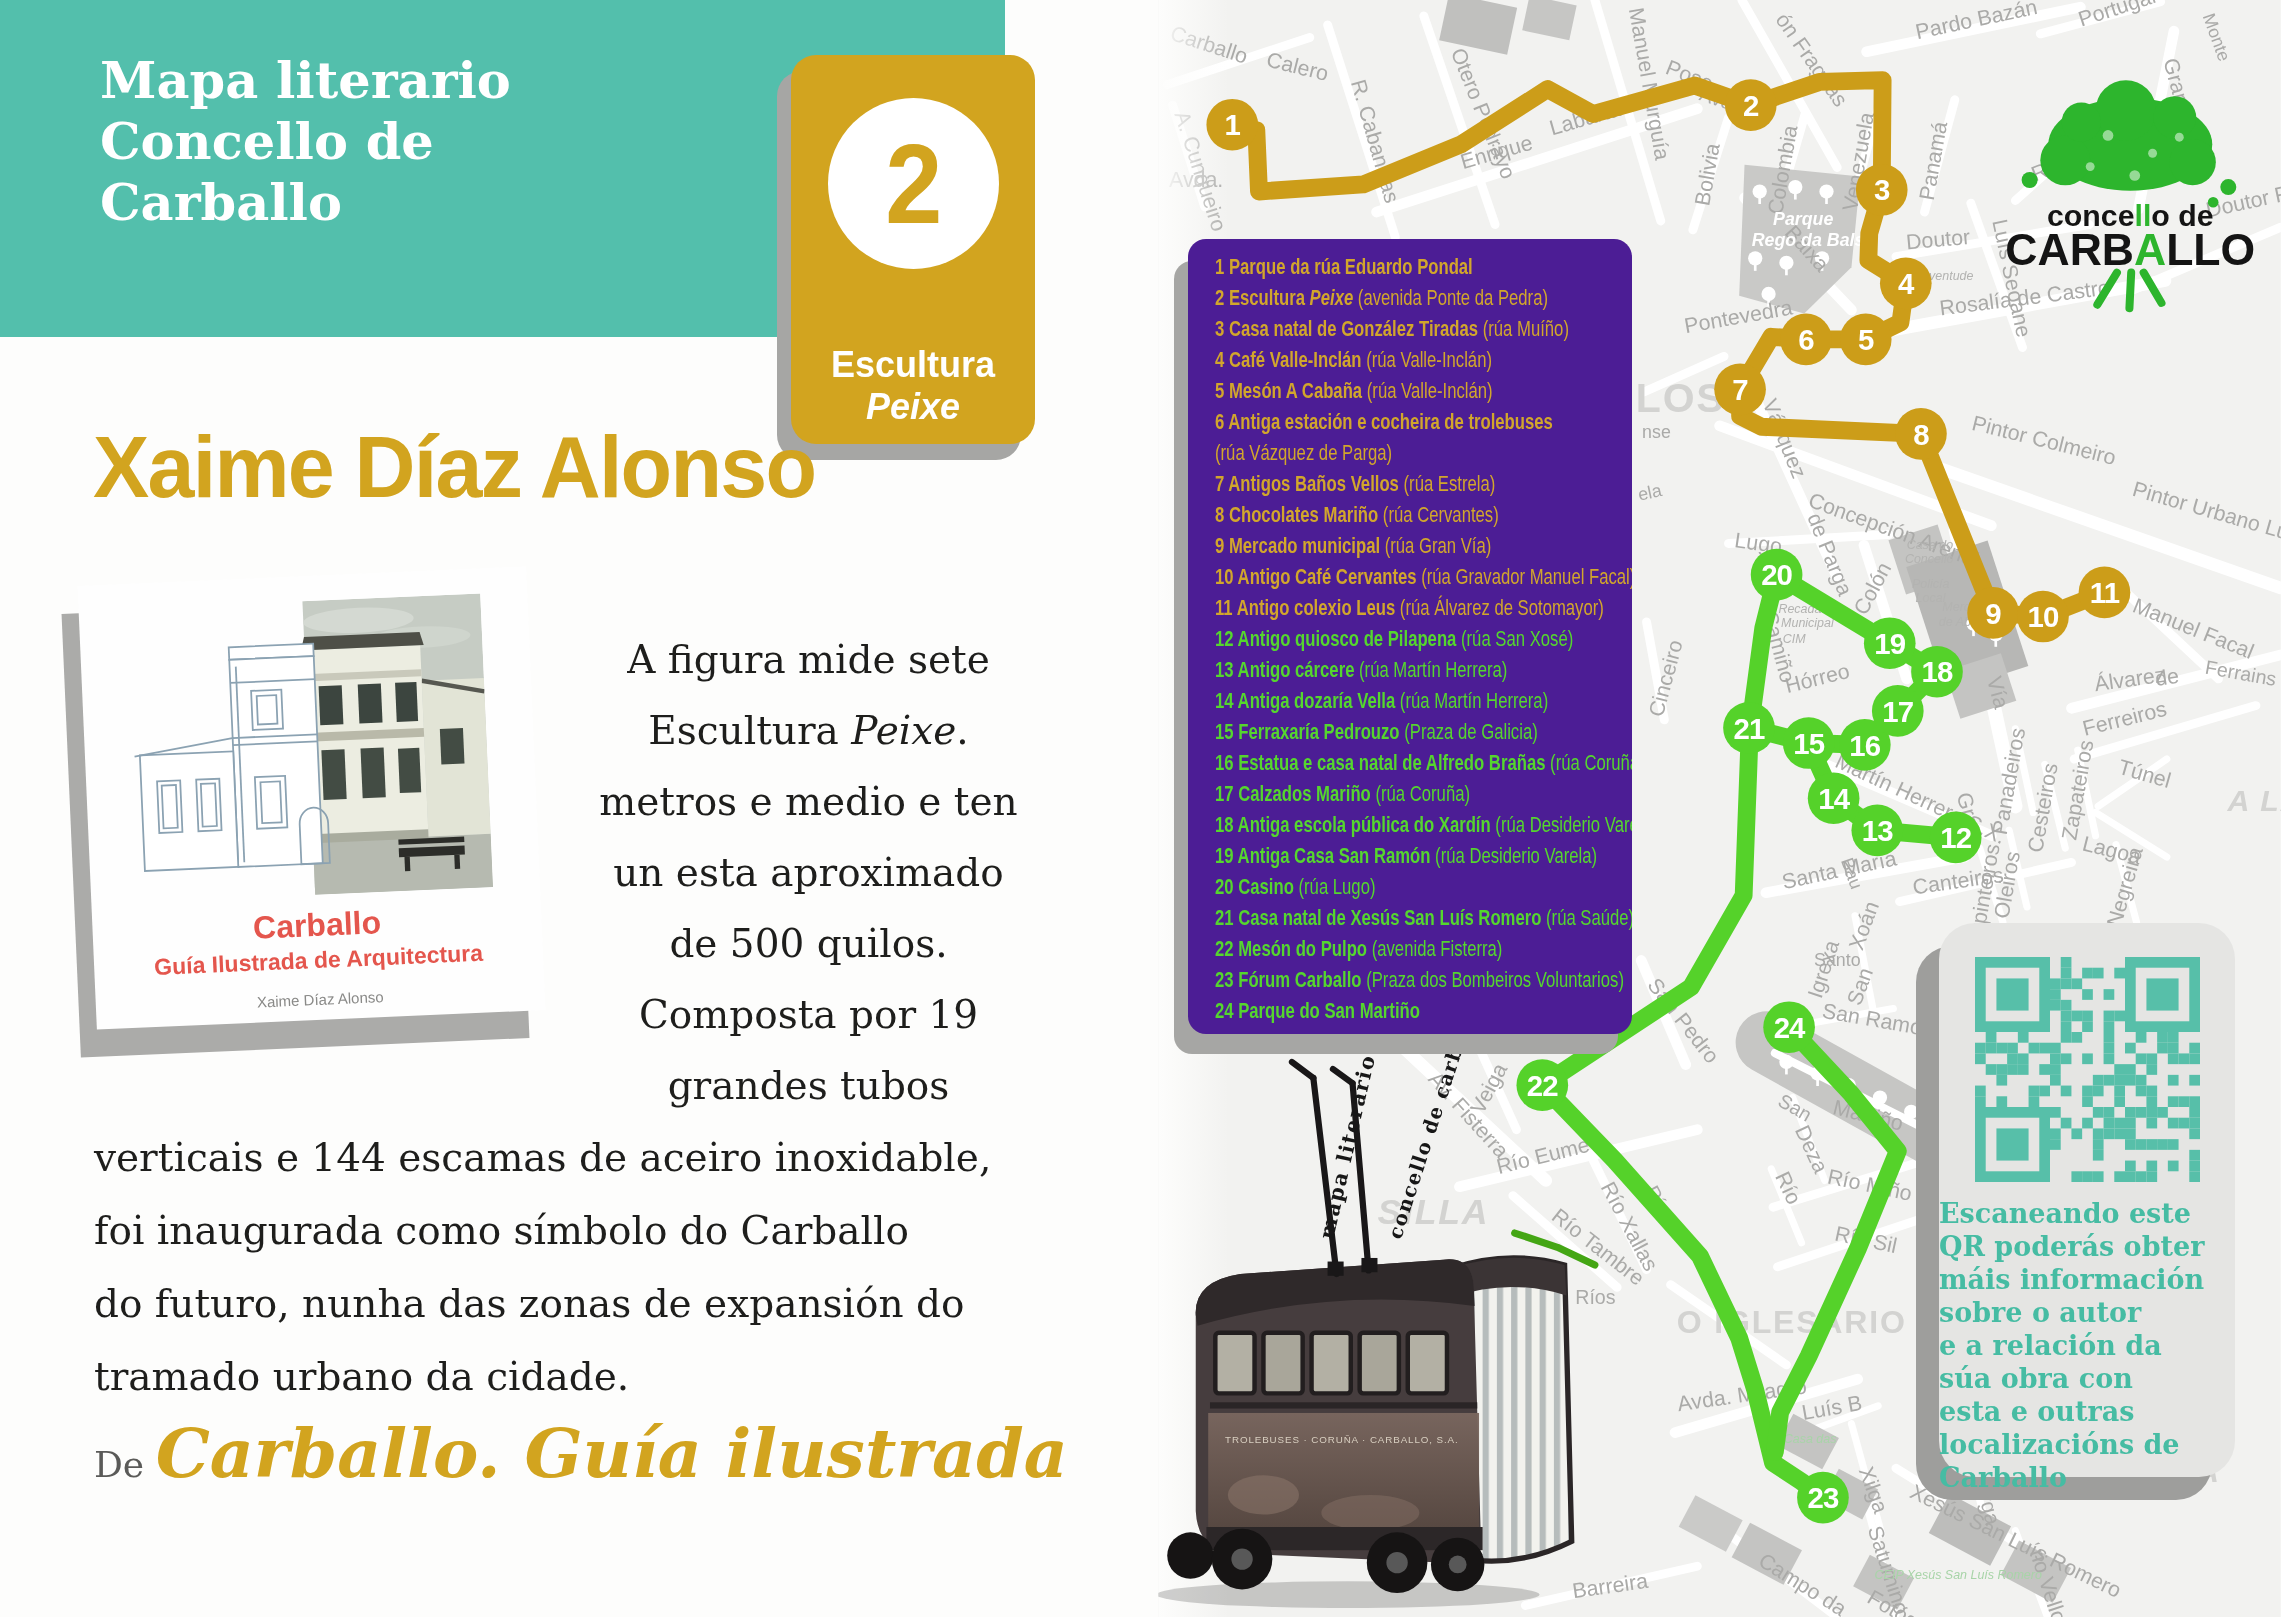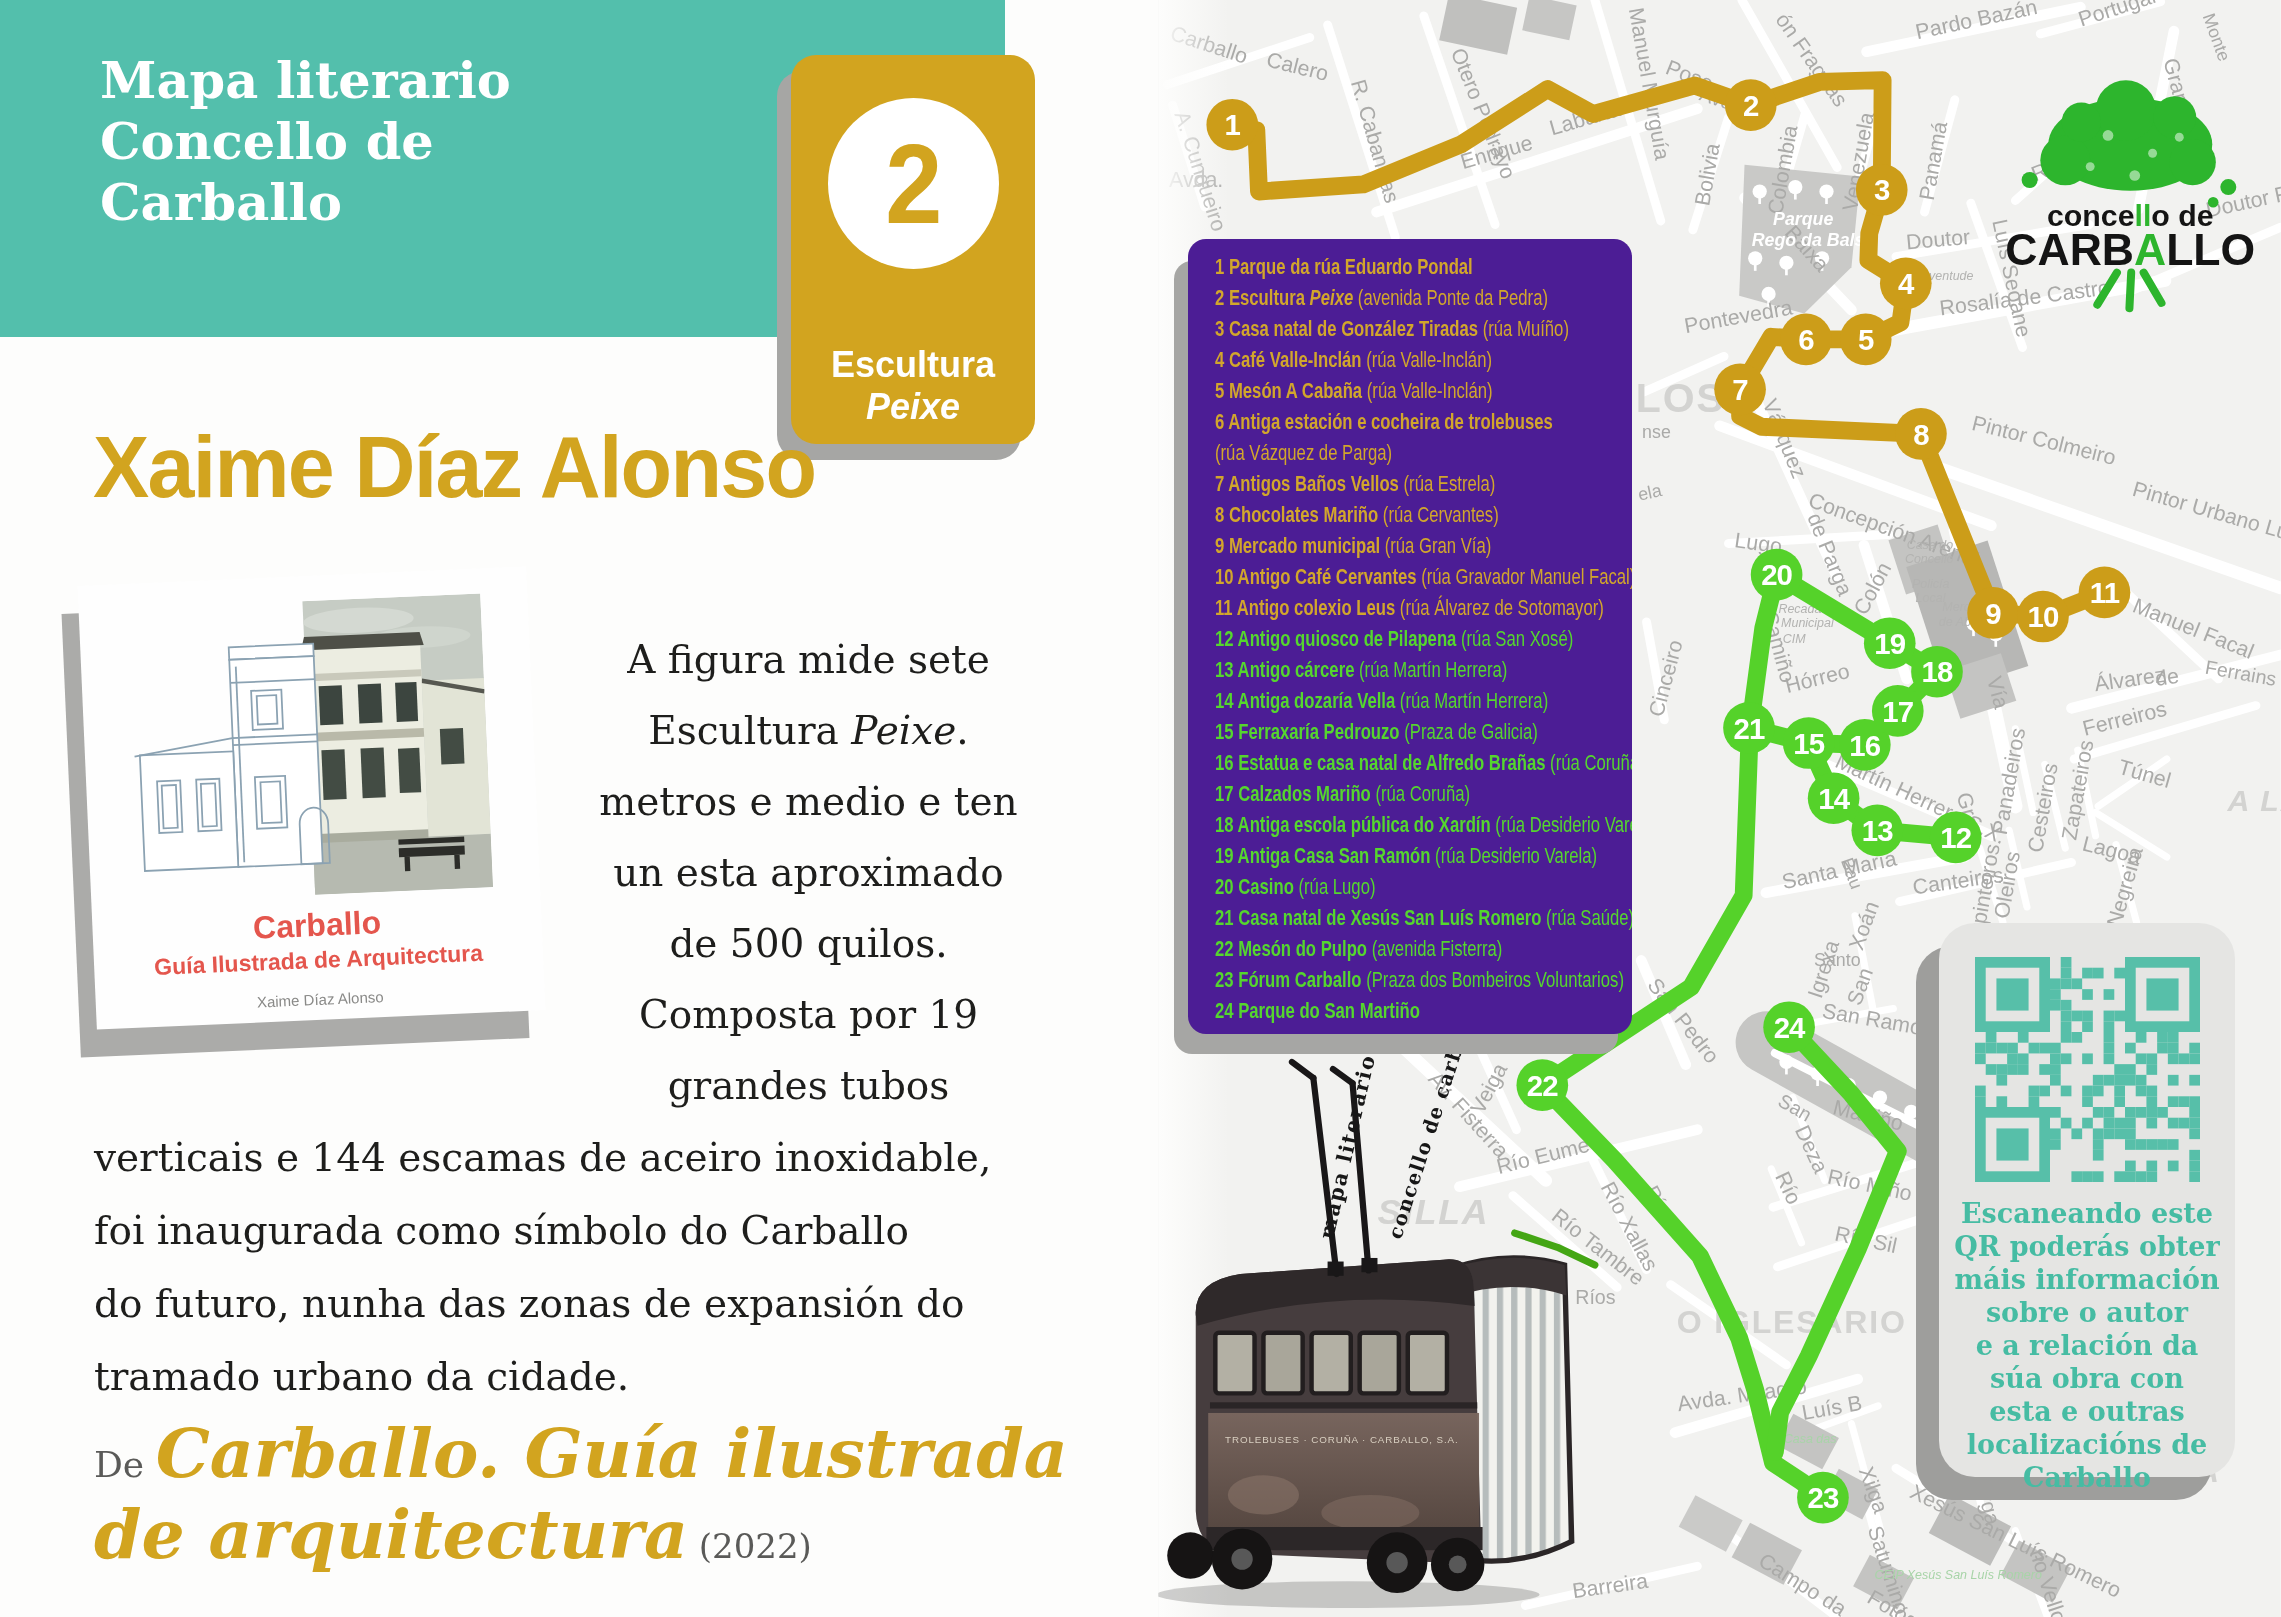--- a/index.html
+++ b/index.html
@@ -44,21 +44,21 @@
           padding:12.5px 0 0 27px;box-sizing:border-box;overflow:hidden}
   .lg-item{white-space:nowrap;transform:scaleX(.78);transform-origin:left center;
            font-size:21.4px;line-height:31px;font-weight:700}
   .lg-item .lg-det{font-weight:400}
   .lg-gold{color:#d2a62c}
   .lg-green{color:#55d62e}
 
   #qr-shadow{left:1916px;top:946px;width:296px;height:554px;background:#9e9e9c;border-radius:36px}
   #qr-card{left:1939px;top:923px;width:296px;height:554px;background:#e5e5e3;border-radius:36px}
   #qr-code{left:36px;top:34px}
-  #qr-text{left:0;top:274px;width:100%;text-align:center;font-family:"DejaVu Serif",serif;
+  #qr-text{left:0;top:274px;width:100%;font-family:"DejaVu Serif",serif;
            font-weight:700;font-size:27px;line-height:33px;color:#46bca3}
 </style>
 </head>
 <body>
 
 <svg id="map-svg" class="abs" width="2281" height="1617" viewBox="0 0 2560 1815" style="left:0;top:0">
   <defs>
     <clipPath id="mapclip">
         <rect x="1300" y="0" width="1260" height="1815"></rect>
       </clipPath>
@@ -605,23 +605,20 @@
 <div id="desc-full" class="abs">
     <div>verticais e 144 escamas de aceiro inoxidable,</div>
     <div>foi inaugurada como símbolo do Carballo</div>
     <div>do futuro, nunha das zonas de expansión do</div>
     <div>tramado urbano da cidade.</div>
   </div>
 
 <div id="source" class="abs">
   <div>
     <span class="src-de">De </span><span class="src-t">Carballo. Guía ilustrada</span>
-  </div>
-  <div>
-    <span class="src-t">de arquitectura</span><span class="src-y"> (2022)</span>
   </div>
 </div>
 
 <div id="legend-shadow" class="abs"></div>
 <div id="legend" class="abs">
     <div class="lg-item lg-gold"><span>1</span> <span>Parque da rúa Eduardo Pondal</span></div>
     <div class="lg-item lg-gold"><span>2</span> <span>Escultura <i>Peixe</i></span> <span class="lg-det">(avenida Ponte da Pedra)</span></div>
     <div class="lg-item lg-gold"><span>3</span> <span>Casa natal de González Tiradas</span> <span class="lg-det">(rúa Muíño)</span></div>
     <div class="lg-item lg-gold"><span>4</span> <span>Café Valle-Inclán</span> <span class="lg-det">(rúa Valle-Inclán)</span></div>
     <div class="lg-item lg-gold"><span>5</span> <span>Mesón A Cabaña</span> <span class="lg-det">(rúa Valle-Inclán)</span></div>

